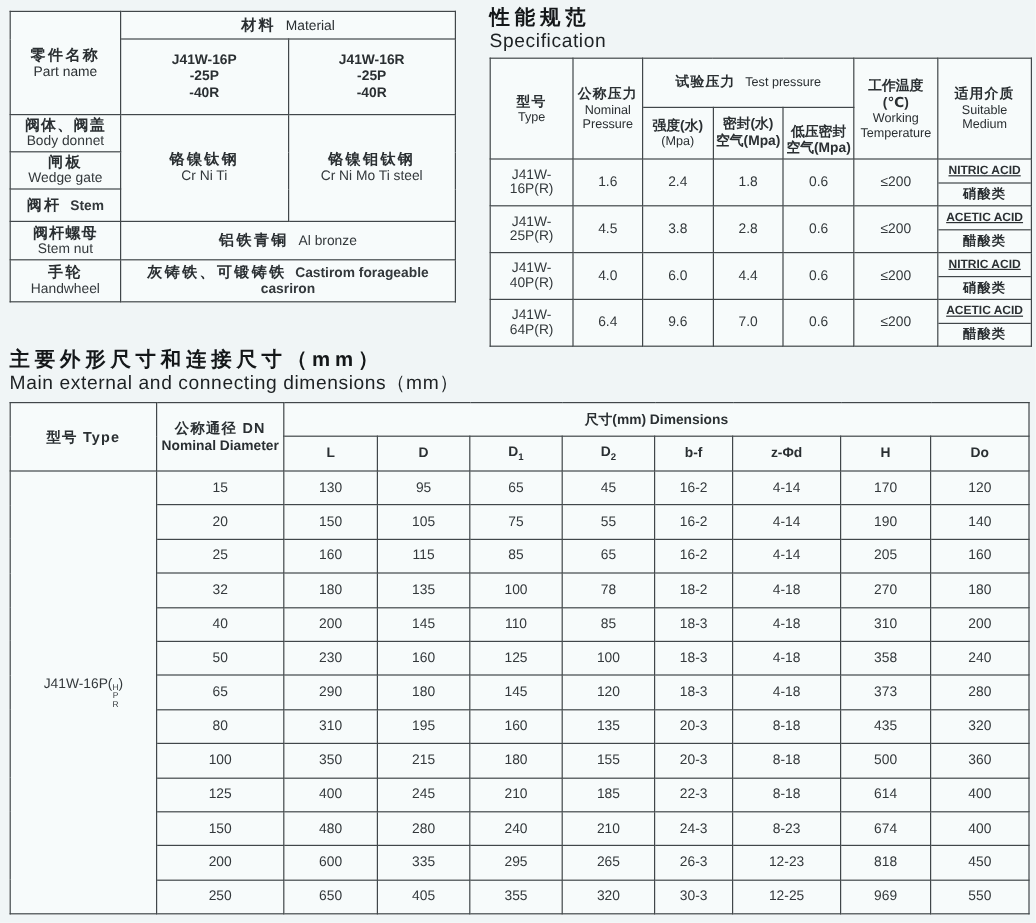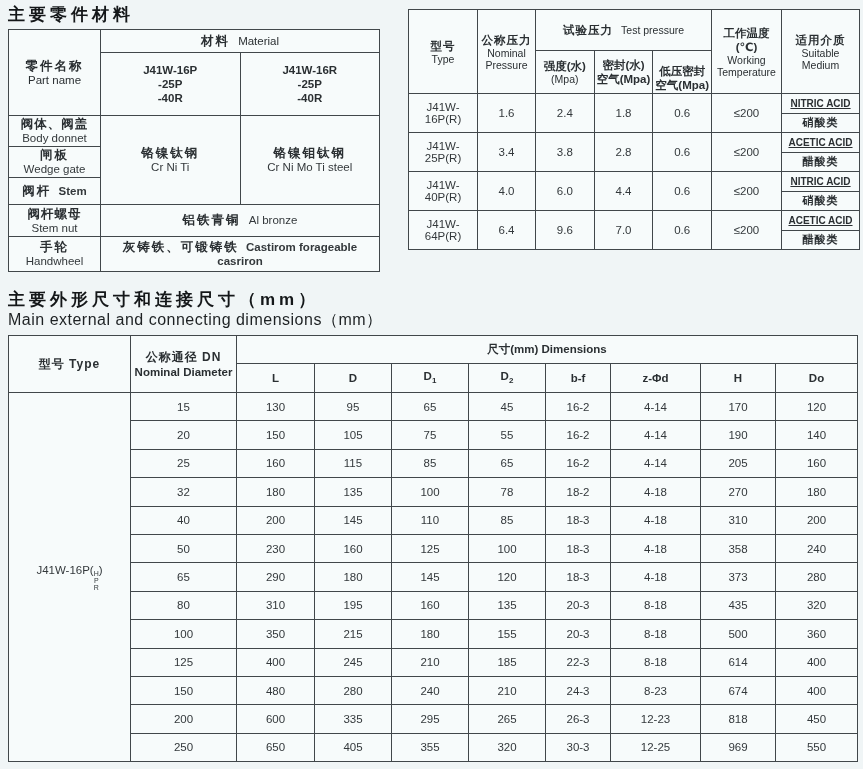--- a/index.html
+++ b/index.html
@@ -93,21 +93,20 @@
   .type-cell { font-size:12px; color:#33383b; }
   .tstack {
     display:inline-flex; flex-direction:column; justify-content:center;
     font-size:7px; line-height:7px; vertical-align:-2px; font-weight:normal;
   }
 </style>
 </head>
 <body>
 
 <div class="section" style="left:8px; top:5px; width:372px;">
-  <div class="title-zh">主要零件材料</div>
   <table id="material-table" style="margin-top:4px;">
     <tbody>
         <tr class="mat-hdr1">
       <th class="c-part" rowspan="2">
         <div class="zh">零件名称</div>
         <div class="en">Part name</div>
       </th>
       <th colspan="2">
         <span class="zh">材料</span>
         <span class="en" style="margin-left:5px;">Material</span>
@@ -169,20 +168,22 @@
       <td colspan="2">
         <span class="zh">灰铸铁、可锻铸铁</span>
         <span class="en en-b" style="margin-left:4px;">Castirom forageable casriron</span>
       </td>
     </tr>
   </tbody>
     </table>
 </div>
 
 <div class="section" style="left:408px; top:5px; width:452px;">
+  <div class="title-zh">性能规范</div>
+  <div class="title-en">Specification</div>
   <table id="spec-table" style="margin-top:4px;">
     <tbody>
         <tr class="spec-hdr-top">
       <th class="c-type" rowspan="2">
         <div class="zh">型号</div>
         <div class="en">Type</div>
       </th>
       <th class="c-nom" rowspan="2">
         <div class="zh">公称压力</div>
         <div class="en">Nominal</div>
@@ -224,21 +225,21 @@
       <td>1.8</td>
       <td>0.6</td>
       <td>≤200</td>
       <td class="medium-cell">
         <div class="med-en">NITRIC ACID</div>
         <div class="med-zh">硝酸类</div>
       </td>
     </tr>
     <tr class="spec-row">
       <td>J41W-25P(R)</td>
-      <td>3.4</td>
+      <td>4.5</td>
       <td>3.8</td>
       <td>2.8</td>
       <td>0.6</td>
       <td>≤200</td>
       <td class="medium-cell">
         <div class="med-en">ACETIC ACID</div>
         <div class="med-zh">醋酸类</div>
       </td>
     </tr>
     <tr class="spec-row">

